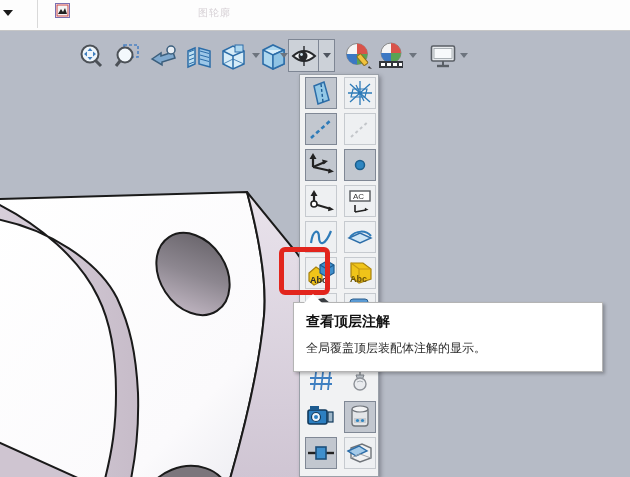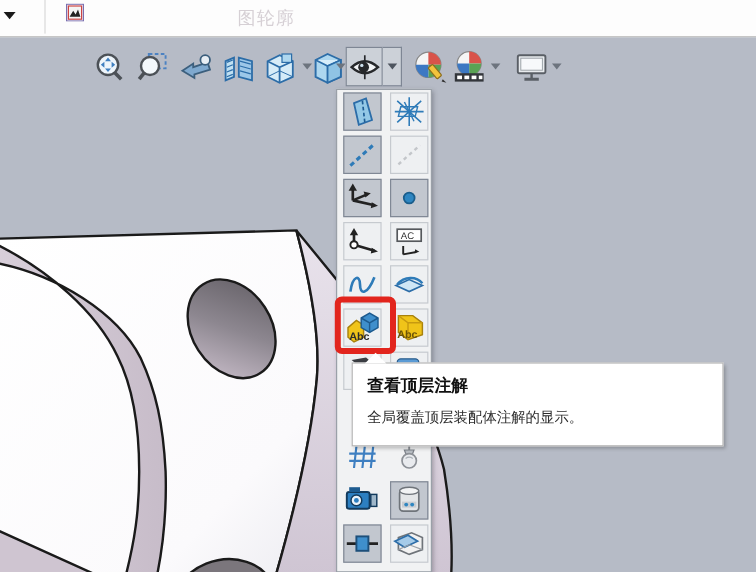--- a/index.html
+++ b/index.html
@@ -8,21 +8,21 @@
   #app { position:relative; width:630px; height:477px; overflow:hidden; }
 
   
   #topbar { position:absolute; left:0; top:0; width:630px; height:31px;
             background:#fdfdfd; border-bottom:1px solid #c6c6c6; z-index:2; }
   #topbar .dd-arrow { position:absolute; left:3px; top:10px; width:0; height:0;
             border-left:5px solid transparent; border-right:5px solid transparent;
             border-top:6px solid #1a1a1a; }
   #topbar .sep { position:absolute; left:37px; top:0; width:1px; height:28px; background:#d9d9d9; }
   #topbar .pic-icon { position:absolute; left:55px; top:3px; }
-  #topbar .menu-label { position:absolute; left:198px; top:6px; font-size:15px;
+  #topbar .menu-label { position:absolute; left:198px; top:6px; font-size:10px;
             color:#d6d0d5; letter-spacing:1px; }
 
   
   #viewport-svg { position:absolute; left:0; top:31px; z-index:0; }
 
   
   .hud-btn { position:absolute; top:42px; width:30px; height:28px; z-index:3;
              display:flex; align-items:center; justify-content:center; }
   .hud-dd  { position:absolute; top:53px; width:0; height:0; z-index:3;
              border-left:4px solid transparent; border-right:4px solid transparent;
@@ -31,21 +31,21 @@
              z-index:3; display:flex; }
   #eye-group .eye-main { width:31px; height:33px; background:#ccd1d8;
              border:1px solid #7e8694; display:flex; align-items:center; justify-content:center; }
   #eye-group .eye-arrow { width:16px; height:33px; background:#ccd1d8;
              border:1px solid #7e8694; border-left:none;
              display:flex; align-items:center; justify-content:center; }
   #eye-group .eye-arrow i { width:0; height:0; border-left:4px solid transparent;
              border-right:4px solid transparent; border-top:5px solid #4e555f; }
 
   
-  #panel { position:absolute; left:280px; top:74px; width:80px; height:403px;
+  #panel { position:absolute; left:299px; top:74px; width:80px; height:403px;
            background:#f1f2f3; border:1px solid #9aa0a8;
            box-shadow:2px 2px 4px rgba(40,40,50,.35); z-index:4; overflow:hidden; }
   .cell { position:absolute; width:32px; height:32px;
           display:flex; align-items:center; justify-content:center; }
   .cell.framed  { background:#eef0f2; border:1px solid #c6cacf; }
   .cell.pressed { background:#c2c7cf; border:1px solid #808895; }
   .cell.flat    { background:transparent; border:none; }
   .c1 { left:5px; }  .c2 { left:44px; }
 
   

